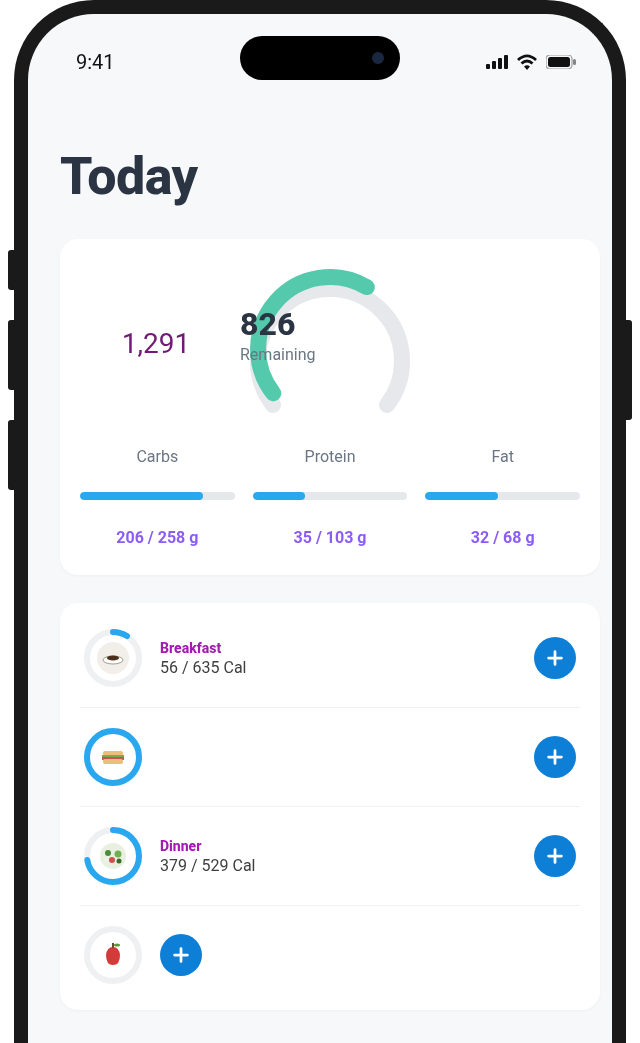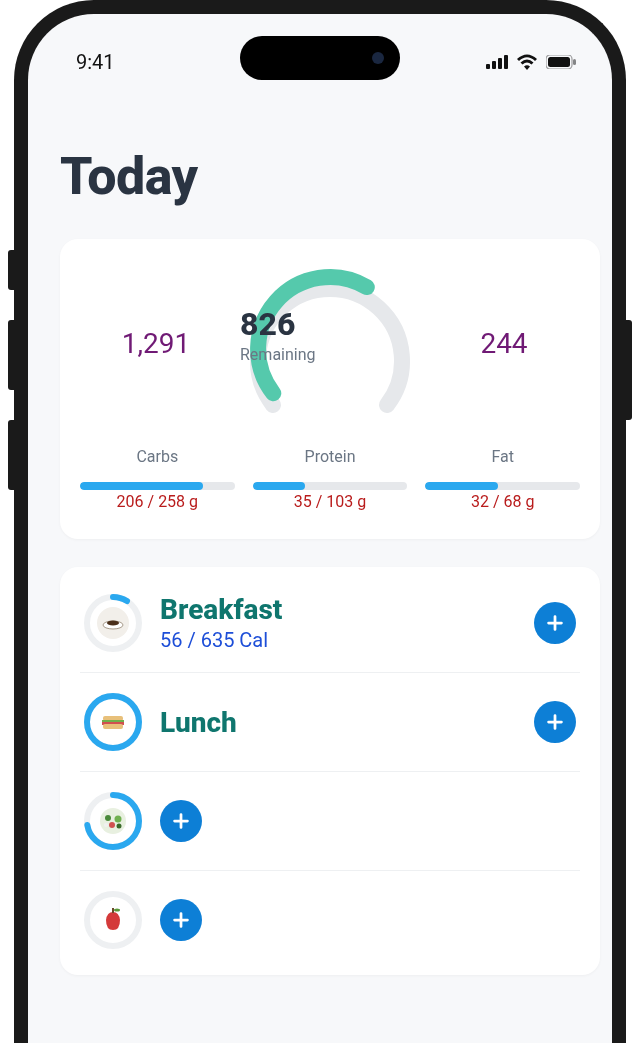--- a/index.html
+++ b/index.html
@@ -137,38 +137,38 @@
     gap: 18px;
     margin-top: 24px;
   }
   .macro {
     flex:1;
     text-align:center;
   }
   .macro-name {
     font-size: 16px;
     color: #6b7684;
-    margin-bottom: 16px;
+    margin-bottom: 26px;
   }
   .macro-bar {
     height: 8px;
     background: #e6e8eb;
     border-radius: 4px;
     overflow:hidden;
   }
   .macro-fill {
     height:100%;
     background:#2aa8ef;
     border-radius:4px;
   }
   .macro-values {
     font-size: 16px;
-    font-weight: 400;
-    color: #b91c1c;
-    margin-top: 2px;
+    font-weight: 700;
+    color: #8b5cf6;
+    margin-top: 28px;
   }
   
   .meals-card {
     margin-top: 28px;
     background: #fff;
     border-radius: 18px;
     padding: 6px 20px;
     box-shadow: 0 1px 3px rgba(0,0,0,0.04);
   }
   .meal-row {
@@ -189,27 +189,27 @@
     top:9px; left:9px;
     width:40px; height:40px;
     border-radius:50%;
     display:flex;
     align-items:center;
     justify-content:center;
     font-size:24px;
   }
   .meal-info { flex:1; }
   .meal-name {
-    font-size:28px;
+    font-size:14px;
     font-weight:800;
-    color:#0f766e;
+    color:#a21caf;
   }
   .meal-cal {
-    font-size:20px;
-    color:#1d4ed8;
+    font-size:16px;
+    color:#404040;
     margin-top:2px;
   }
   .add-btn {
     width:42px; height:42px;
     background:#0d7fd6;
     border-radius:50%;
     display:flex;
     align-items:center;
     justify-content:center;
     flex:0 0 42px;
@@ -264,21 +264,20 @@
           <svg width="180" height="160" viewBox="0 0 180 160">
             <path d="M 33 142 A 72 72 0 1 1 147 142" fill="none" stroke="#e6e8eb" stroke-width="16" stroke-linecap="round"></path>
             <path id="gauge-fill" d="M 33.3 130.3 A 72 72 0 0 1 126.8 24.1" fill="none" stroke="#55c9ac" stroke-width="16" stroke-linecap="round"></path>
           </svg>
           <div class="gauge-inner">
             <div class="gauge-value">826</div>
             <div class="gauge-label">Remaining</div>
           </div>
         </div>
         <div class="stat">
-          <div class="stat-value">244</div>
         </div>
       </div>
 
       <div class="macros-row" id="macros-row">
           <div class="macro">
     <div class="macro-name">Carbs</div>
     <div class="macro-bar">
               <div class="macro-fill" style="width:79.84496124031007%"></div>
             </div>
     <div class="macro-values">206 / 258 g</div>
@@ -335,21 +334,20 @@
         <svg width="40" height="40" viewBox="0 0 40 40">
                 <circle cx="20" cy="20" r="16" fill="#fff"></circle>
                 <rect x="10" y="14" width="20" height="5" rx="2" fill="#e8c07a"></rect>
                 <rect x="9" y="18" width="22" height="3" fill="#6fb04a"></rect>
                 <rect x="9" y="20" width="22" height="3" fill="#d05050"></rect>
                 <rect x="10" y="22" width="20" height="5" rx="2" fill="#e8c07a"></rect>
               </svg>
       </div>
     </div>
     <div class="meal-info">
-      <div class="meal-name">Lunch</div>
     </div>
     <div class="add-btn">
       <svg viewBox="0 0 24 24">
               <path d="M12 5v14M5 12h14" stroke="#fff" stroke-width="3" stroke-linecap="round"></path>
             </svg>
     </div>
         </div>
         <div class="meal-row">
     <div class="meal-icon">
       <svg width="58" height="58" viewBox="0 0 58 58">
@@ -361,20 +359,24 @@
                 <circle cx="20" cy="20" r="16" fill="#fff"></circle>
                 <circle cx="20" cy="20" r="13" fill="#e8f0e0"></circle>
                 <circle cx="15" cy="17" r="3" fill="#4a8a3a"></circle>
                 <circle cx="25" cy="18" r="3.5" fill="#70b050"></circle>
                 <circle cx="19" cy="24" r="3" fill="#d05050"></circle>
                 <circle cx="26" cy="25" r="2.5" fill="#3a6a2a"></circle>
                 <circle cx="13" cy="24" r="2" fill="#f0f0f0"></circle>
               </svg>
       </div>
     </div>
+    <div class="meal-info">
+      <div class="meal-name">Dinner</div>
+      <div class="meal-cal">379 / 529 Cal</div>
+    </div>
     <div class="add-btn">
       <svg viewBox="0 0 24 24">
               <path d="M12 5v14M5 12h14" stroke="#fff" stroke-width="3" stroke-linecap="round"></path>
             </svg>
     </div>
         </div>
         <div class="meal-row">
     <div class="meal-icon">
       <svg width="58" height="58" viewBox="0 0 58 58">
         <circle cx="29" cy="29" r="26" fill="none" stroke="#eef0f2" stroke-width="6"></circle>

